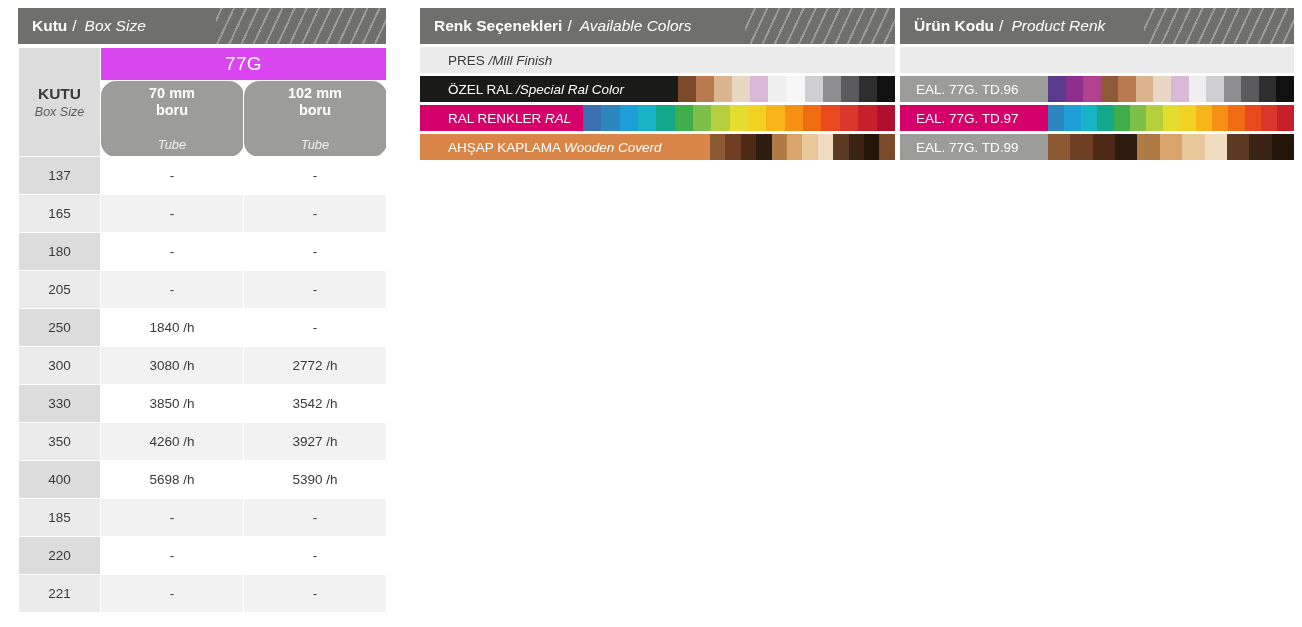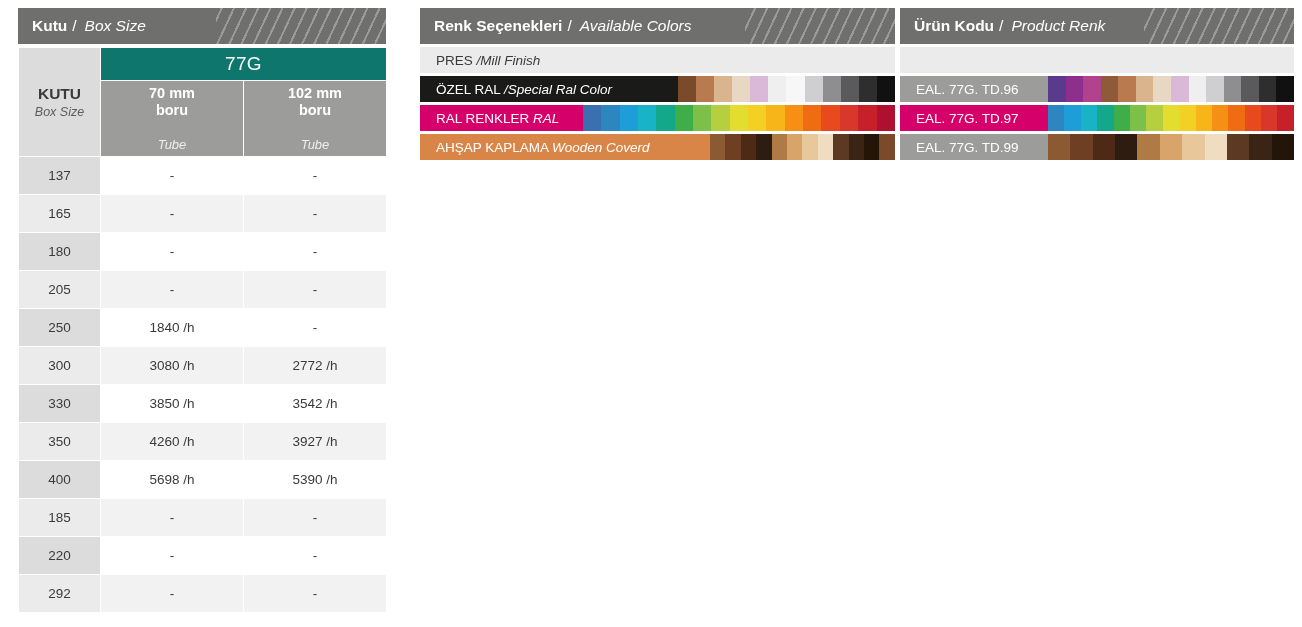--- a/index.html
+++ b/index.html
@@ -56,39 +56,40 @@
     margin-top: 3px;
     table-layout: fixed;
   }
   table.lt td, table.lt th {
     border: 1px solid #ffffff;
     text-align: center;
     vertical-align: middle;
     font-weight: normal;
   }
   .hdr-77g {
-    background: #0f766e;
+    background: #d946ef;
     color: #ffffff;
     font-weight: bold;
     font-size: 19px;
     height: 33px;
     letter-spacing: .4px;
   }
   .hdr-kutu {
     background: #dcdcdc;
     color: #3a3a39;
     height: 84px;
     width: 82px;
   }
   .hdr-kutu .k1 { font-weight: bold; font-size: 15.5px; display: block; }
   .hdr-kutu .k2 { font-style: italic; font-size: 12.5px; display: block; color: #5d5d5c; margin-top: 2px;}
   .hdr-tube {
     background: #9c9c9b;
     color: #ffffff;
     height: 76px;
+    border-radius: 15px;
   }
   .hdr-tube .t1 { font-weight: bold; font-size: 14.5px; display: block; line-height: 1.15; }
   .hdr-tube .t2 { font-style: italic; font-size: 13px; display: block; color: #eeeeee; margin-top: 19px;}
   .sz {
     background: #dcdcdc;
     color: #3a3a39;
     font-size: 13.5px;
     height: 38px;
   }
   .sz.alt { background: #ebebeb; }
@@ -144,21 +145,21 @@
     position: relative;
     height: 26px;
     margin-top: 3px;
     overflow: hidden;
     display: flex;
     align-items: center;
   }
   .row .label {
     position: relative;
     z-index: 3;
-    padding-left: 16px;
+    padding-left: 28px;
     font-size: 13.5px;
     white-space: nowrap;
   }
   .row .label .i { font-style: italic; }
   .row .swatches {
     position: absolute;
     top: 0; bottom: 0; right: 0;
     display: flex;
     z-index: 1;
   }
@@ -298,21 +299,21 @@
             <td class="sz alt">185</td>
             <td class="val alt">-</td>
             <td class="val alt">-</td>
           </tr>
           <tr>
             <td class="sz">220</td>
             <td class="val">-</td>
             <td class="val">-</td>
           </tr>
           <tr>
-            <td class="sz alt">292</td>
+            <td class="sz alt">221</td>
             <td class="val alt">-</td>
             <td class="val alt">-</td>
           </tr>
         </tbody>
     </table>
   </div>
 
   <div id="colors-panel">
     <div class="panel-title">
       <span class="b">Renk Seçenekleri</span>

